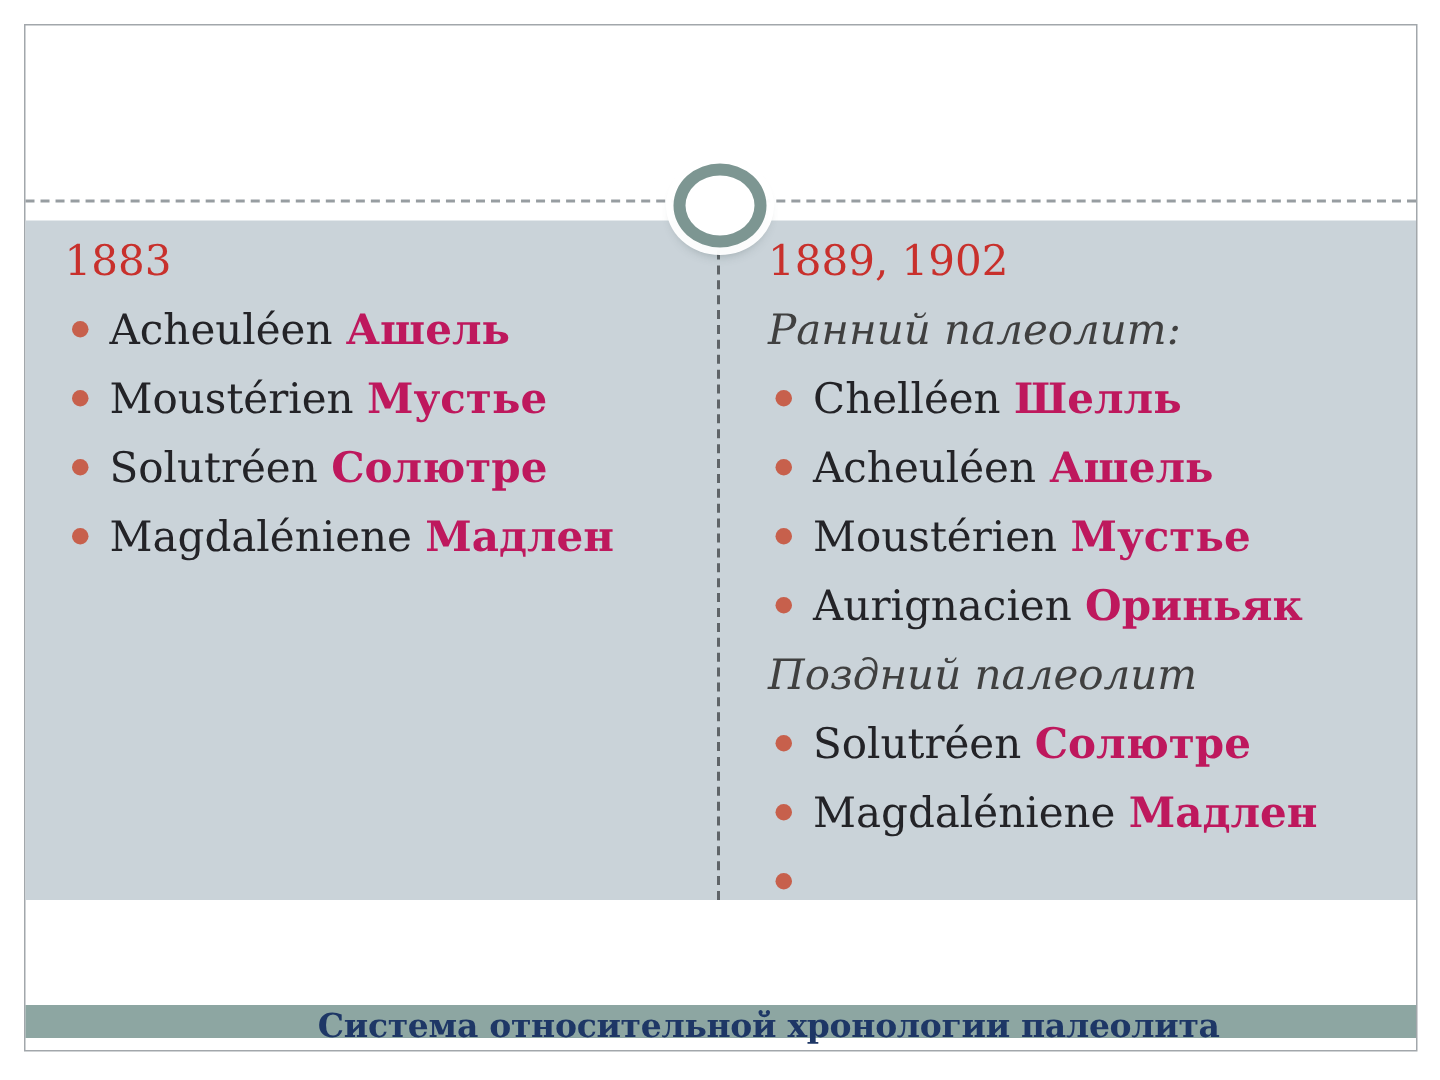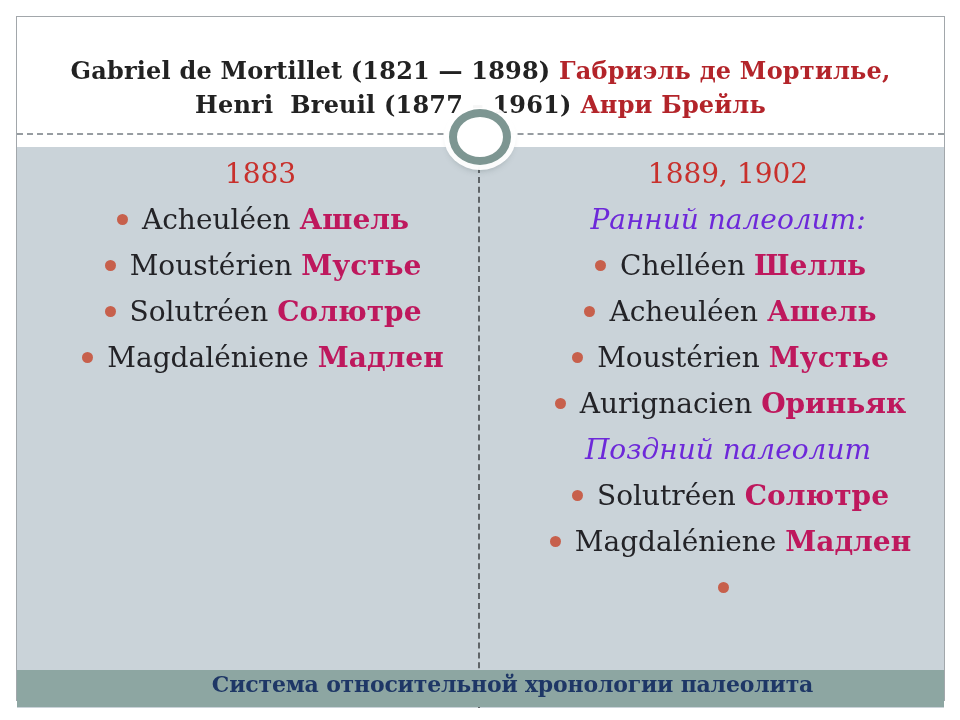--- a/index.html
+++ b/index.html
@@ -22,55 +22,49 @@
   .tl .red{color:#b3242a;}
   
   .hdash{position:absolute;left:0;right:0;top:116px;border-top:2px dashed #979da1;height:0;}
   
   .ornament{
     position:absolute;left:432px;top:92px;width:62px;height:56px;border-radius:50%;
     background:#ffffff;border:8px solid #7d9692;box-sizing:border-box;z-index:5;
     box-shadow:0 0 0 5px rgba(255,255,255,.96), 0 5px 7px rgba(70,90,90,.4);
   }
   
-  .content{position:absolute;left:0;top:130px;width:100%;height:561px;background:#cad3d9;text-align:center;}
+  .content{position:absolute;left:0;top:130px;width:100%;height:453px;background:#cad3d9;}
   .vdash{position:absolute;left:461px;top:20px;bottom:0;border-left:2px dashed #5f6468;width:0;}
   .col{position:absolute;top:0;padding-top:4px;}
   .col.left{left:0;width:461px;}
   .col.right{left:463px;width:464px;}
   .row{height:46px;line-height:46px;font-size:28px;white-space:nowrap;color:#232327;}
   .col.left .row{padding-left:26px;}
   .col.right .row{padding-left:32px;}
   .col.left .row.item{padding-left:31px;}
   .col.right .row.item{padding-left:37px;}
   .row.heading{color:#c8302c;}
-  .row.phase{font-style:italic;color:#6d28d9;}
+  .row.phase{font-style:italic;color:#404040;}
   .dot{
     display:inline-block;width:11px;height:11px;border-radius:50%;
     background:#c7604c;margin-right:14px;vertical-align:middle;position:relative;top:-2px;
   }
   .cyr{font-weight:bold;color:#be185d;}
   
-  .band{position:absolute;left:0;top:653px;width:100%;height:37px;background:#8da6a2;}
+  .band{position:absolute;left:0;top:653px;width:100%;height:22px;background:#8da6a2;}
   .caption{
     line-height:29px;text-align:center;padding-left:64px;
     font-weight:bold;font-size:22px;color:#1e3766;letter-spacing:-.2px;
   }
 </style>
 </head>
 <body>
 
 <div class="frame">
 
-  <div class="title-area">
-    <div class="title">
-      <div class="tl"><span>Gabriel de Mortillet (1821 — 1898) </span><span class="red">Габриэль де Мортилье,</span></div>
-      <div class="tl"><span>Henri  Breuil (1877 – 1961) </span><span class="red">Анри Брейль</span></div>
-    </div>
-  </div>
 
   <div class="hdash"></div>
 
   <div class="content">
     <div class="vdash"></div>
 
     <div class="col left">
       <div class="row heading">1883</div>
       <div class="row item"><span class="dot"></span><span>Acheuléen </span><span class="cyr">Ашель</span></div>
       <div class="row item"><span class="dot"></span><span>Moustérien </span><span class="cyr">Мустье</span></div>

